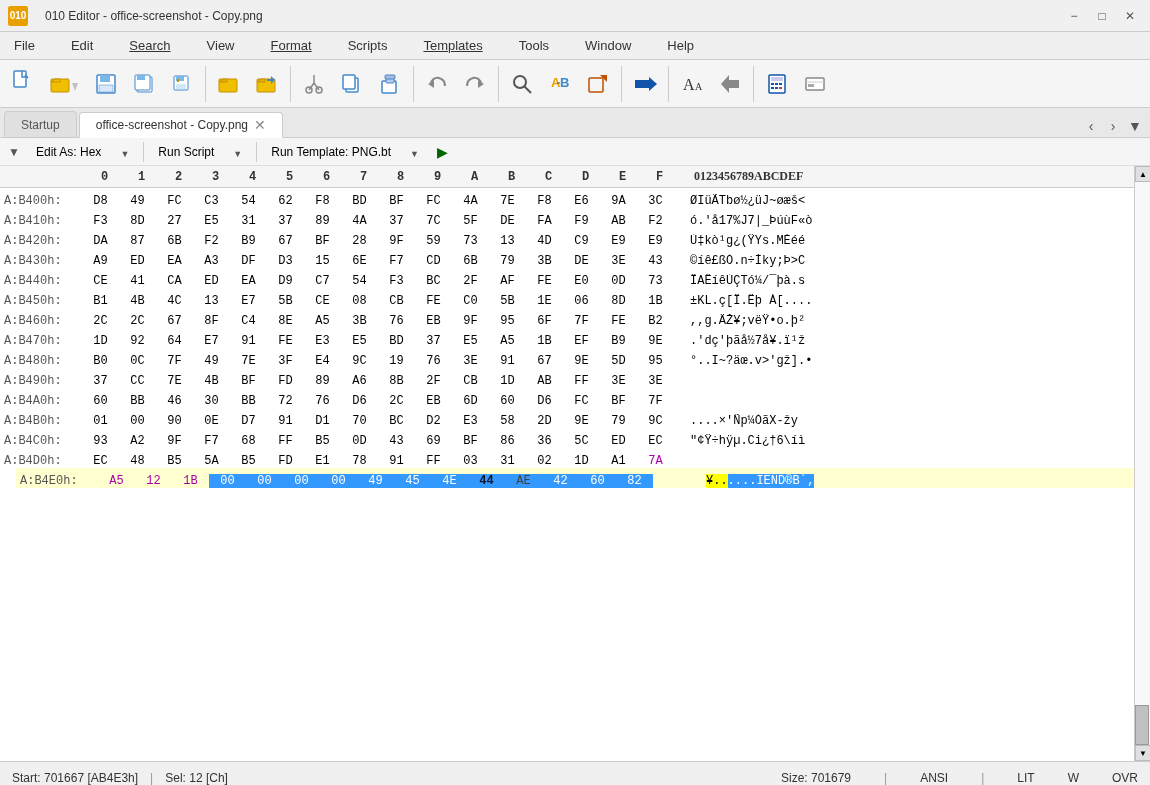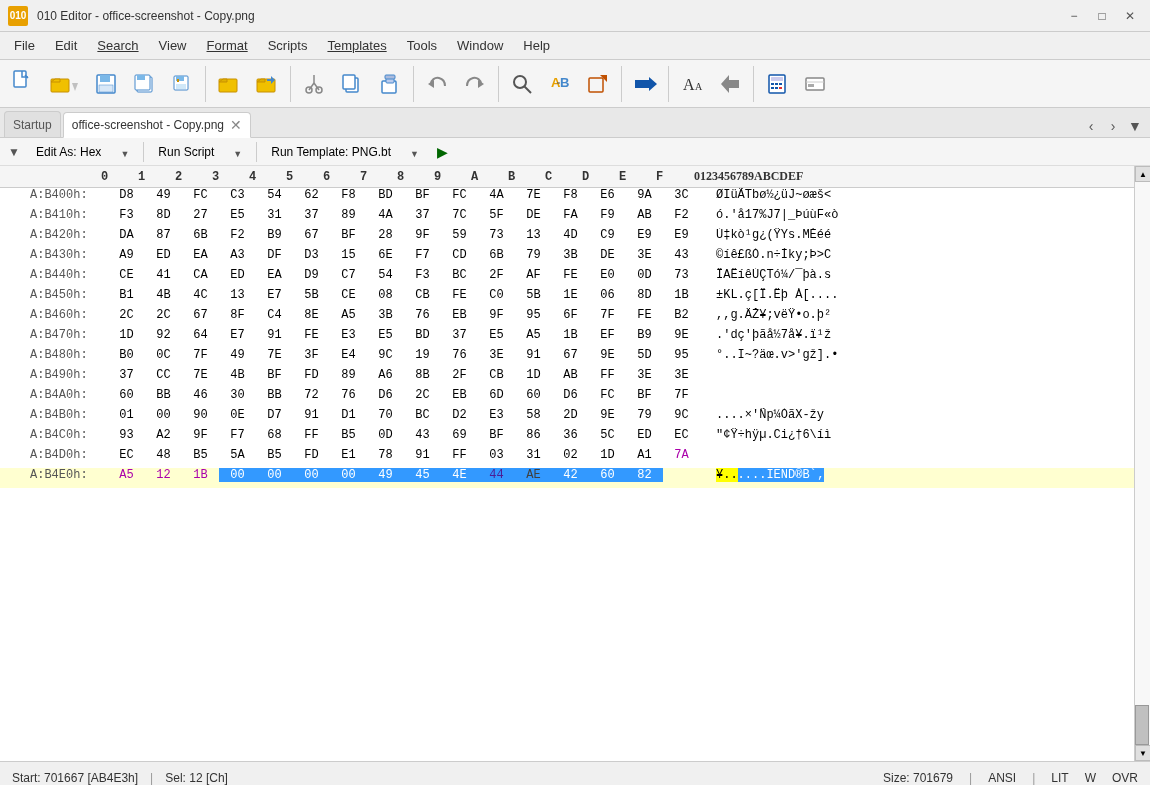--- a/index.html
+++ b/index.html
@@ -19,21 +19,21 @@
       height: 32px;
       display: flex;
       align-items: center;
       padding: 0 8px;
       border-bottom: 1px solid #ccc;
       justify-content: space-between;
     }
     .title-bar-left {
       display: flex;
       align-items: center;
-      gap: 9px;
+      gap: 17px;
     }
     .title-bar-icon {
       width: 20px;
       height: 20px;
       background: #e8a000;
       border-radius: 2px;
       display: flex;
       align-items: center;
       justify-content: center;
       font-size: 10px;
@@ -60,20 +60,21 @@
     }
 
     
     .menu-bar {
       background: #f0f0f0;
       height: 28px;
       display: flex;
       align-items: center;
       padding: 0 4px;
       border-bottom: 1px solid #ccc;
+      gap: 16px;
     }
     .menu-item {
       padding: 4px 10px;
       cursor: pointer;
       font-size: 13px;
       color: #333;
       border-radius: 3px;
     }
     .menu-item.underline { text-decoration: underline; }
 
@@ -116,21 +117,21 @@
     .tab-bar {
       background: #e8e8e8;
       height: 30px;
       display: flex;
       align-items: flex-end;
       padding: 0 4px;
       border-bottom: 1px solid #ccc;
     }
     .tab {
       height: 26px;
-      padding: 0 8px;
+      padding: 0 16px;
       display: flex;
       align-items: center;
       cursor: pointer;
       border: 1px solid #ccc;
       border-bottom: none;
       border-radius: 4px 4px 0 0;
       font-size: 12px;
       gap: 6px;
       background: #e0e0e0;
       color: #555;
@@ -252,27 +253,26 @@
       padding-left: 8px;
     }
 
     
     .hex-body {
       overflow-y: auto;
       flex: 1;
     }
     .hex-row {
       display: flex;
-      align-items: flex-start;
+      align-items: flex-end;
       height: 20px;
       font-size: 12px;
       font-family: 'Courier New', monospace;
-      padding-left: 26px;
-    }
-    .hex-row.selected-row { background: #ffffd0; }
+    }
+    .hex-row.selected-row { background: #ffffd0; margin-left: 16px; }
     .hex-addr {
       width: 82px;
       flex-shrink: 0;
       color: #555;
       padding-left: 4px;
       font-weight: normal;
     }
     .hex-bytes {
       display: flex;
       width: 600px;
@@ -336,21 +336,21 @@
       font-size: 12px;
       color: #333;
       gap: 12px;
     }
     .status-sep {
       color: #999;
     }
     .status-right {
       margin-left: auto;
       display: flex;
-      gap: 16px;
+      gap: 33px;
     }
 
     
     .icon-new { color: #4488cc; }
 
     
     .dd-arrow {
       font-size: 9px;
       color: #555;
     }
@@ -929,21 +929,21 @@
             <div class="hex-byte purple">A5</div>
             <div class="hex-byte purple">12</div>
             <div class="hex-byte purple">1B</div>
             <div class="hex-byte" style="background: rgb(51, 153, 255); color: white;">00</div>
             <div class="hex-byte" style="background: rgb(51, 153, 255); color: white;">00</div>
             <div class="hex-byte" style="background: rgb(51, 153, 255); color: white;">00</div>
             <div class="hex-byte" style="background: rgb(51, 153, 255); color: white;">00</div>
             <div class="hex-byte" style="background: rgb(51, 153, 255); color: white;">49</div>
             <div class="hex-byte" style="background: rgb(51, 153, 255); color: white;">45</div>
             <div class="hex-byte" style="background: rgb(51, 153, 255); color: white;">4E</div>
-            <div class="hex-byte" style="background: rgb(51, 153, 255); color: #4c1d95;">44</div>
+            <div class="hex-byte" style="background: rgb(51, 153, 255); color: #0f172a; font-weight: bold;">44</div>
             <div class="hex-byte" style="background: rgb(51, 153, 255); color: #404040;">AE</div>
             <div class="hex-byte" style="background: rgb(51, 153, 255); color: white;">42</div>
             <div class="hex-byte" style="background: rgb(51, 153, 255); color: white;">60</div>
             <div class="hex-byte" style="background: rgb(51, 153, 255); color: white;">82</div>
             <div class="hex-byte"></div>
           </div>
           <div class="hex-text"><span style="background: rgb(255, 255, 0); color: black;">¥..</span><span style="background: rgb(51, 153, 255); color: white;">....IEND®B`‚</span></div>
         </div>
       </div>
   </div>

